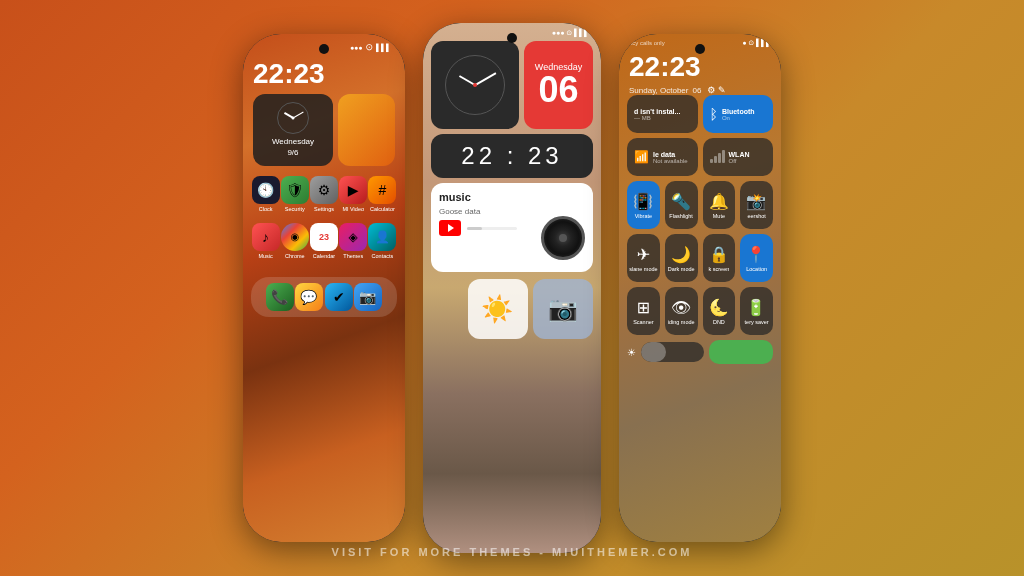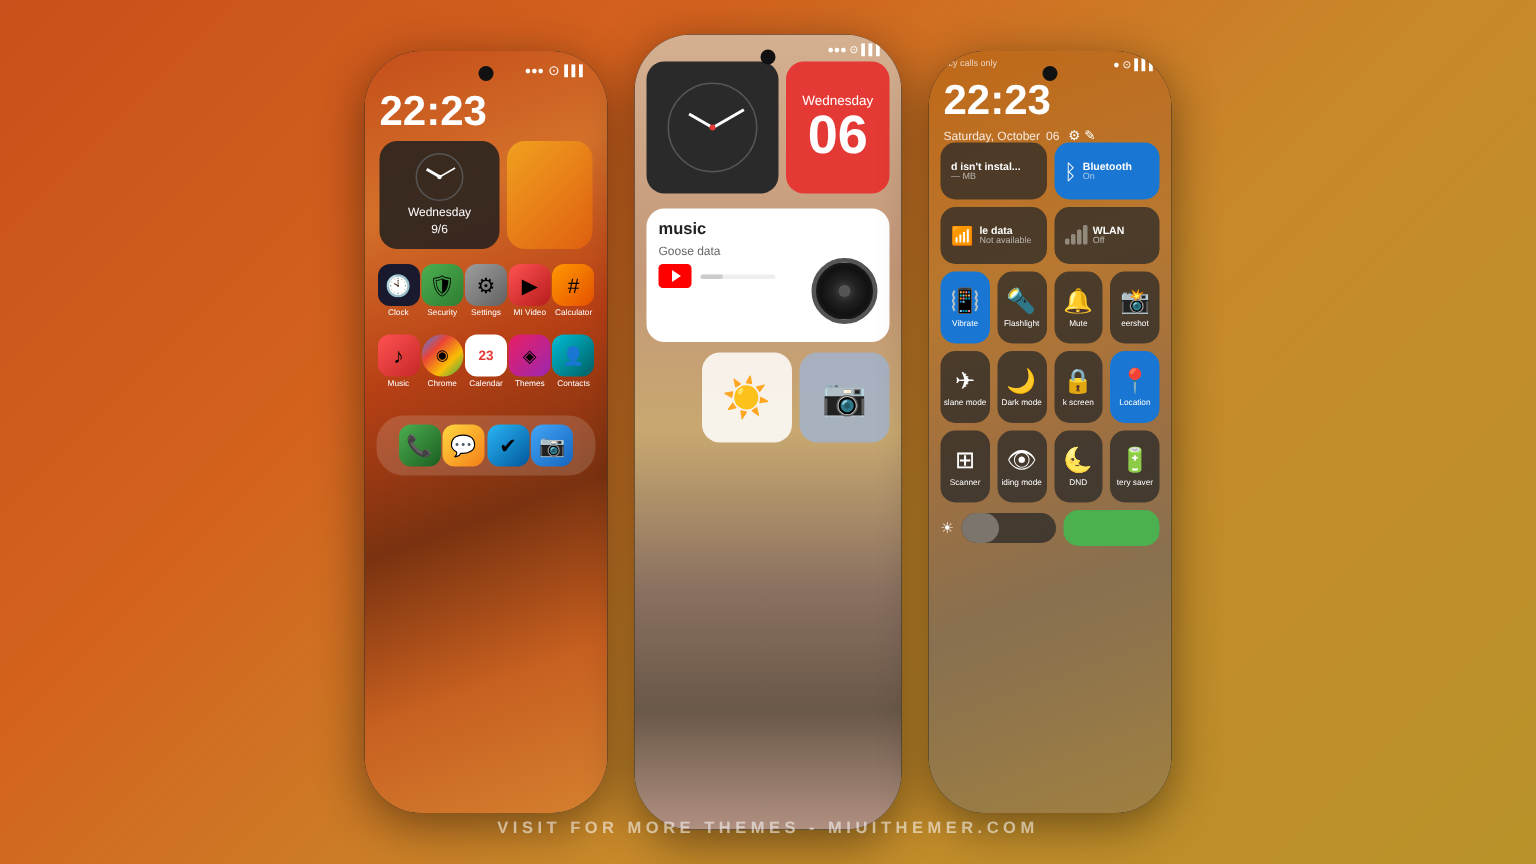--- a/index.html
+++ b/index.html
@@ -676,20 +676,23 @@
             <div class="med-center"></div>
           </div>
         </div>
         <div class="center-date-widget">
           <div class="center-date-day-name">Wednesday</div>
           <div class="center-date-num">06</div>
         </div>
       </div>
 
       <div style="display:flex; gap:5px;">
+        <div class="center-time-widget" style="flex:1">
+          <span class="center-time-text">22 : 23</span>
+        </div>
       </div>
 
       <div class="center-music-widget">
         <div class="music-title">music</div>
         <div class="music-artist">Goose data</div>
         <div class="music-widget-inner">
           <div class="music-controls">
             <div class="music-yt-icon">
               <svg width="12" height="8" viewBox="0 0 12 8">
                   <polygon points="4,0 4,8 10,4" fill="white"></polygon>
@@ -721,21 +724,21 @@
       <span class="right-status-text">ncy calls only</span>
       <div class="status-icons-left" style="font-size:7px; color:white;">
         <span>● ⊙ ▌▌▌</span>
       </div>
     </div>
 
     <div class="right-time-row">
       <span class="right-time">22:23</span>
     </div>
     <div style="display:flex; gap:4px; padding: 0 10px; align-items:center;">
-      <span class="right-date-text">Saturday, October</span>
+      <span class="right-date-text">Sunday, October</span>
       <span class="right-date-text">06</span>
       <span style="color:white; font-size:9px; margin-left:2px;">⚙ ✎</span>
     </div>
 
     <div class="control-center">
 
       <div class="cc-row">
         <div class="cc-tile cc-tile-wide cc-tile-dark">
           <div class="cc-tile-label">d isn't instal...</div>
           <div class="cc-tile-sublabel">— MB</div>

